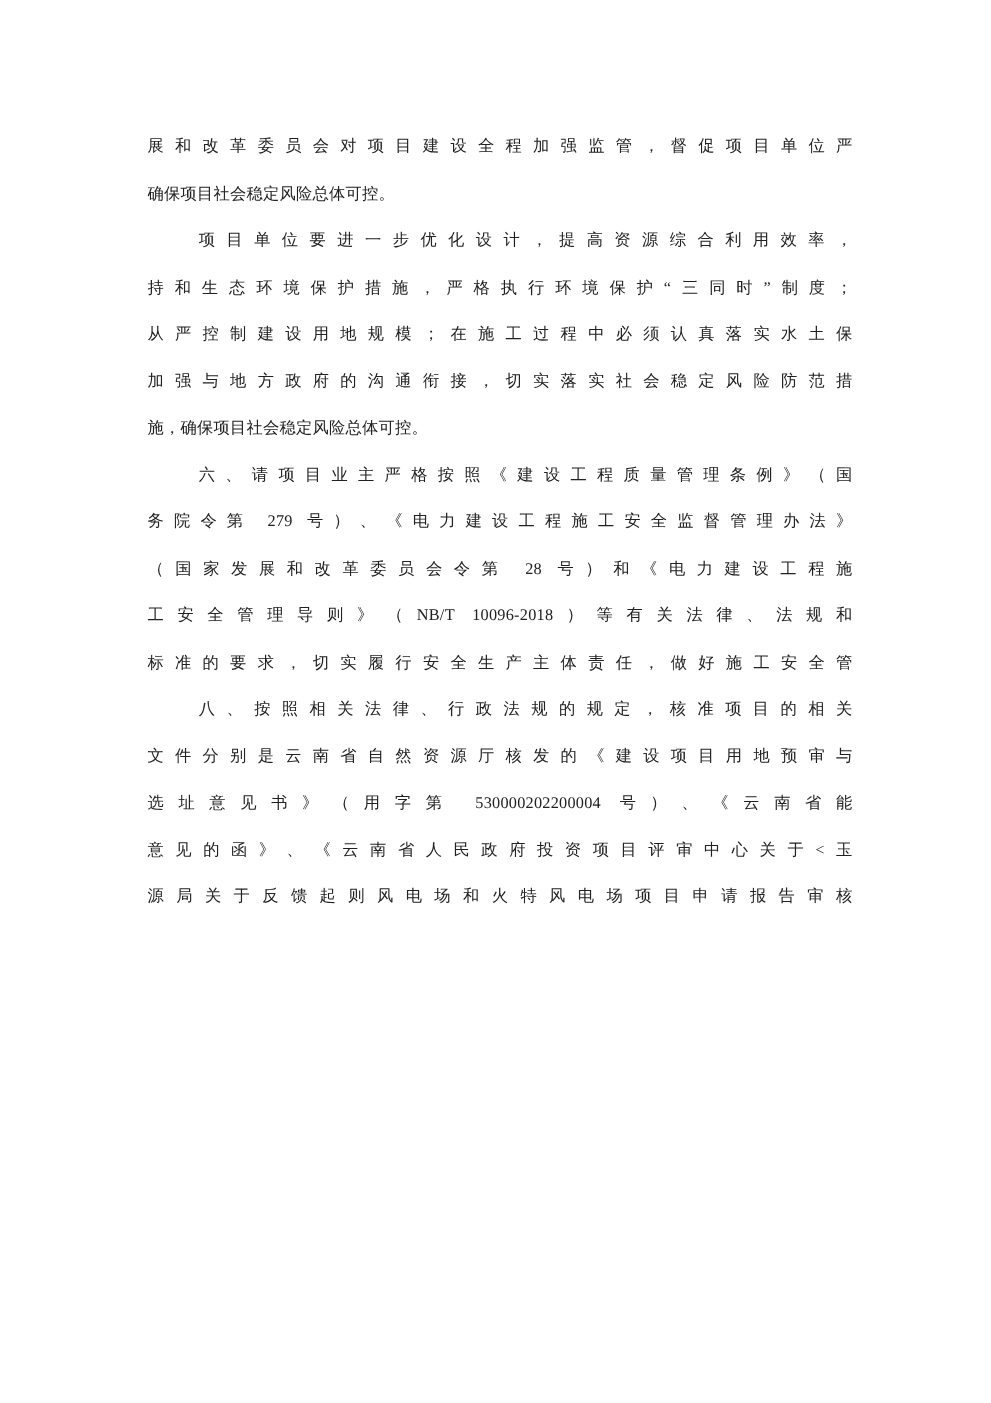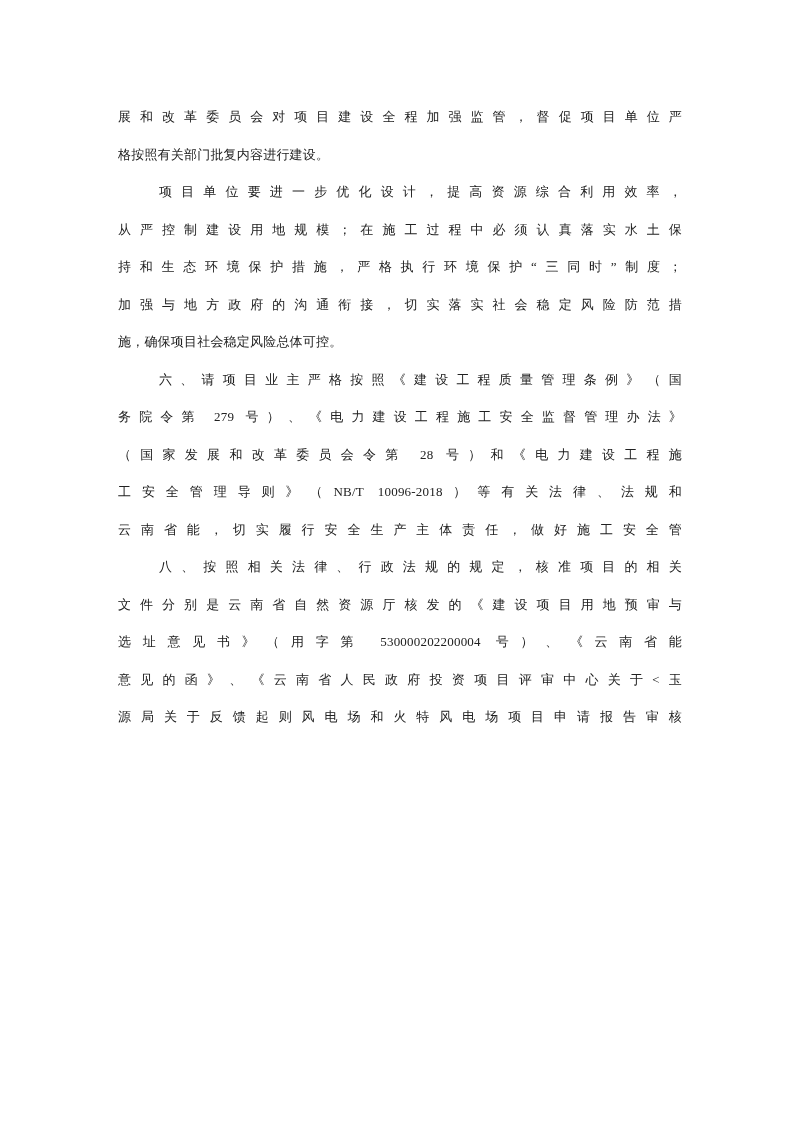--- a/index.html
+++ b/index.html
@@ -44,35 +44,35 @@
     text-align-last: left;
   }
 </style>
 </head>
 <body>
 
 <div class="page">
   <div class="text-block" style="color: rgb(33, 33, 33);">
       <div class="paragraph">
         <div class="line">展和改革委员会对项目建设全程加强监管，督促项目单位严</div>
-        <div class="line para-last">格按照有关部门批复内容进行建设。</div>
+        <div class="line para-last">确保项目社会稳定风险总体可控。</div>
       </div>
       <div class="paragraph">
         <div class="line indent">项目单位要进一步优化设计，提高资源综合利用效率，</div>
+        <div class="line">持和生态环境保护措施，严格执行环境保护“三同时”制度；</div>
         <div class="line">从严控制建设用地规模；在施工过程中必须认真落实水土保</div>
-        <div class="line">持和生态环境保护措施，严格执行环境保护“三同时”制度；</div>
         <div class="line">加强与地方政府的沟通衔接，切实落实社会稳定风险防范措</div>
         <div class="line para-last">施，确保项目社会稳定风险总体可控。</div>
       </div>
       <div class="paragraph">
         <div class="line indent">六、请项目业主严格按照《建设工程质量管理条例》（国</div>
         <div class="line">务院令第 279 号）、《电力建设工程施工安全监督管理办法》</div>
         <div class="line">（国家发展和改革委员会令第 28 号）和《电力建设工程施</div>
         <div class="line">工安全管理导则》（NB/T 10096-2018）等有关法律、法规和</div>
-        <div class="line">云南省能，切实履行安全生产主体责任，做好施工安全管</div>
+        <div class="line">标准的要求，切实履行安全生产主体责任，做好施工安全管</div>
       </div>
       <div class="paragraph">
         <div class="line indent">八、按照相关法律、行政法规的规定，核准项目的相关</div>
         <div class="line">文件分别是云南省自然资源厅核发的《建设项目用地预审与</div>
         <div class="line">选址意见书》（用字第 530000202200004 号）、《云南省能</div>
         <div class="line">意见的函》、《云南省人民政府投资项目评审中心关于&lt;玉</div>
         <div class="line">源局关于反馈起则风电场和火特风电场项目申请报告审核</div>
       </div>
     </div>
 </div>

